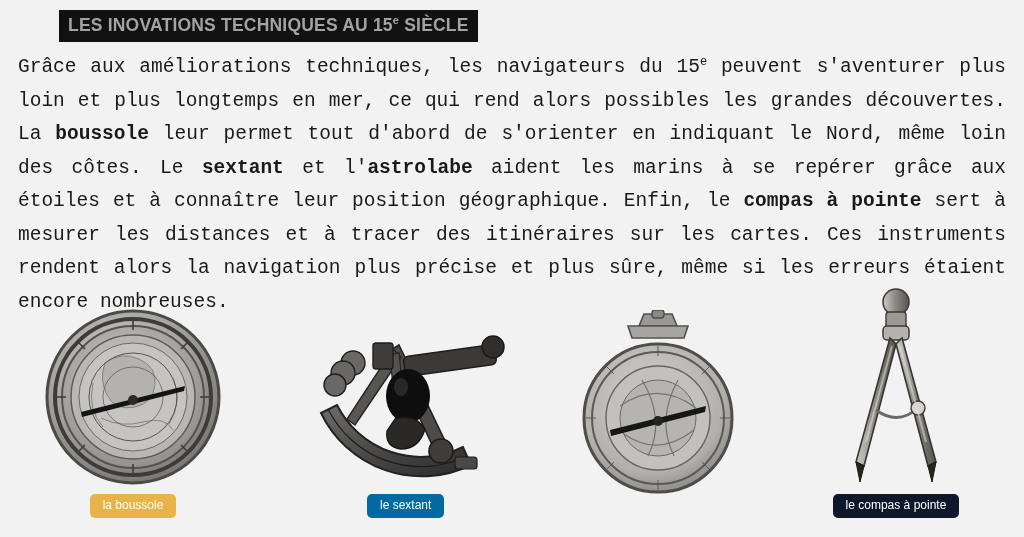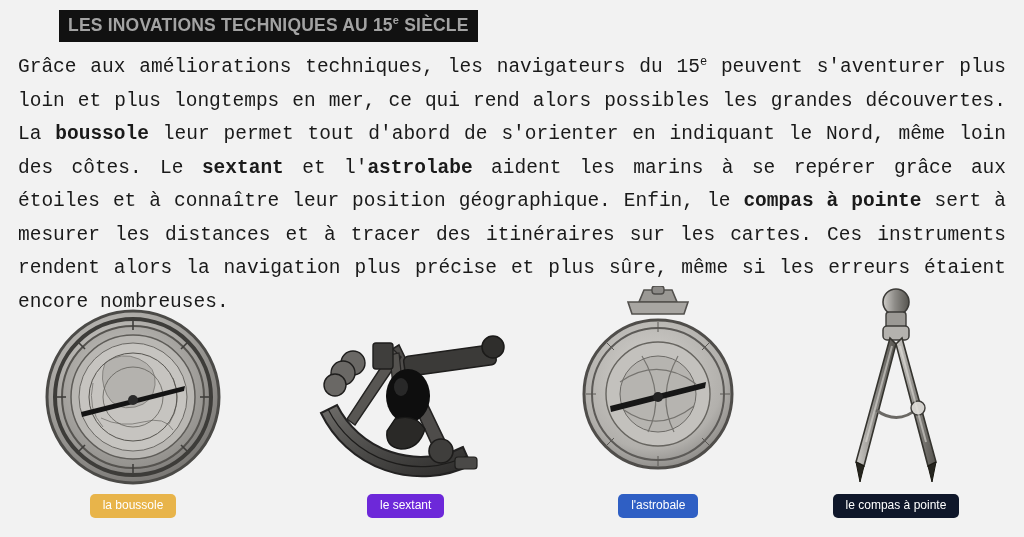--- a/index.html
+++ b/index.html
@@ -89,21 +89,21 @@
   .caption {
     font-weight: normal;
     font-size: 12px;
     color: #ffffff;
     border-radius: 5px;
     padding: 5px 13px 6px 13px;
     white-space: nowrap;
     line-height: 1.1;
   }
   .cap-boussole { background: #e8b44a; }
-  .cap-sextant  { background: #6d28d9; }
+  .cap-sextant  { background: #0369a1; }
   .cap-astro    { background: #2f5fc4; }
   .cap-compas   { background: #0f172a; }
 
   
   .fig-boussole { width: 230px; }
   .fig-sextant  { width: 250px; }
   .fig-astro    { width: 190px; }
   .fig-compas   { width: 220px; }
 </style>
 </head>
@@ -240,21 +240,20 @@
         <g fill="none" stroke="#6f6d69" stroke-width="1.2" opacity="0.9">
           <path d="M38 96 q38 -26 76 2"></path>
           <path d="M42 124 q34 24 70 -4"></path>
           <path d="M60 70 q24 40 6 76"></path>
           <path d="M96 70 q-22 40 -4 76"></path>
         </g>
 
         <path d="M28 120 L124 96 L123 102 L29 126 Z" fill="#161616"></path>
         <circle cx="76" cy="111" r="5" fill="#232323"></circle>
       </svg>
-      <div class="caption cap-astro">l'astrobale</div>
     </div>
 
     <div class="figure fig-compas">
       <svg class="fig-img" width="112" height="200" viewBox="0 0 112 200">
         <defs>
           <linearGradient id="cgrad" x1="0" y1="0" x2="1" y2="0">
             <stop offset="0%" stop-color="#cfcdc9"></stop>
             <stop offset="45%" stop-color="#8e8c88"></stop>
             <stop offset="100%" stop-color="#56544f"></stop>
           </linearGradient>

